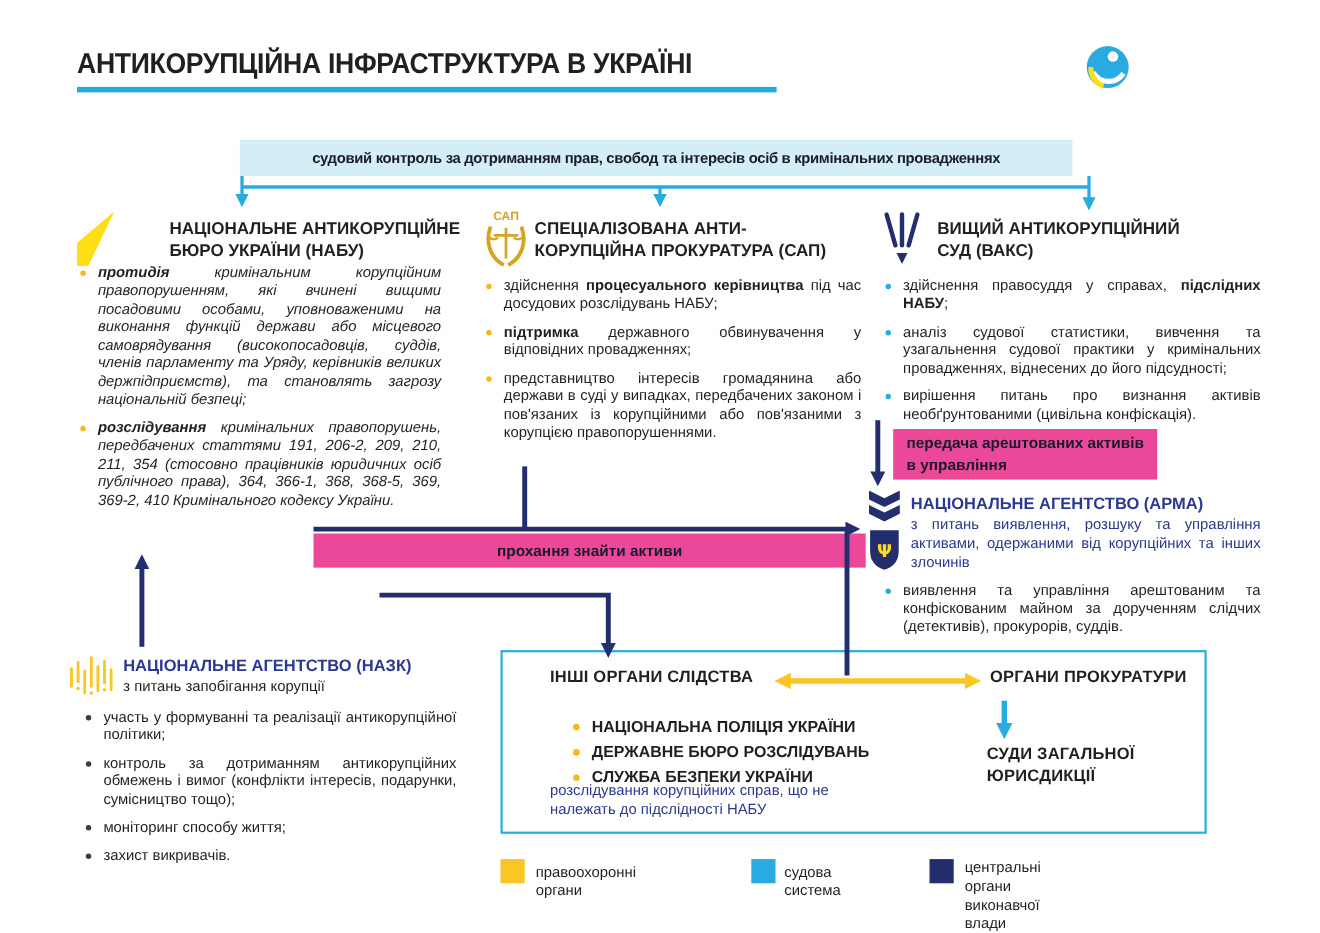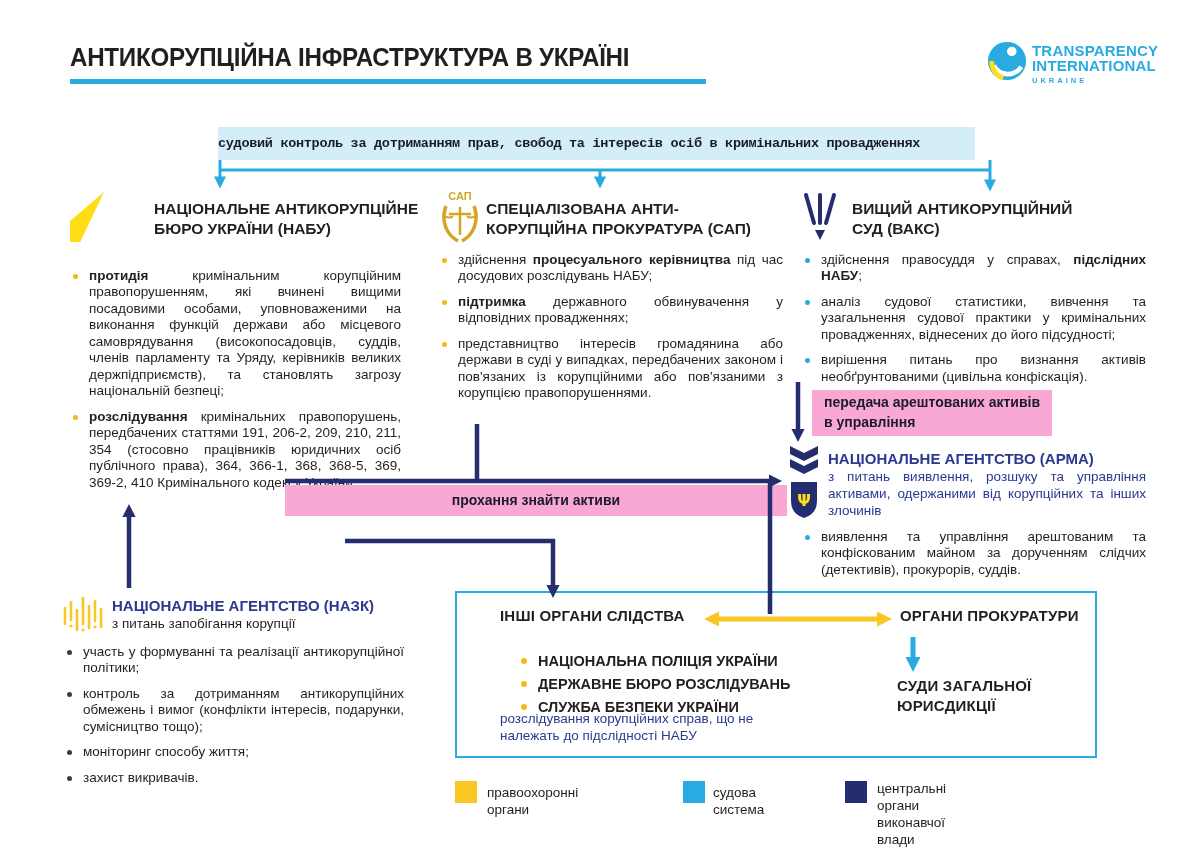--- a/index.html
+++ b/index.html
@@ -7,38 +7,38 @@
          font-family:"Liberation Sans",sans-serif;color:#231F20;}
   .abs{position:absolute;}
 
   
   .page-title{font-size:26px;font-weight:bold;letter-spacing:-0.3px;transform:scaleX(.93);transform-origin:left top;white-space:nowrap;color:#231F20;}
   .title-underline{background:#29ABE2;height:5px;}
   .ti-text{line-height:1.02;font-weight:bold;font-size:15px;color:#29ABE2;letter-spacing:.2px;}
   .ti-sub{font-size:7.5px;letter-spacing:3px;font-weight:bold;color:#29ABE2;margin-top:2px;}
 
   
-  .banner{background:#D4EEF9;text-align:left;font-weight:bold;font-size:13.5px;letter-spacing:-0.3px;
-          line-height:33px;color:#1A1A2E;font-family:Liberation Mono, monospace;}
+  .banner{background:#D4EEF9;text-align:center;font-weight:bold;font-size:13.5px;letter-spacing:-0.3px;
+          line-height:33px;color:#1A1A2E;}
 
   
   .col-title{font-weight:bold;font-size:15.5px;line-height:1.28;white-space:pre-line;color:#231F20;}
   .royal{color:#2B3990;}
 
   
   ul.bullets{list-style:none;margin:0;padding:0;font-size:13.5px;line-height:1.22;text-align:justify;}
   ul.bullets li{position:relative;padding-left:21px;margin-bottom:9px;}
   ul.bullets li::before{content:'';position:absolute;left:5px;top:6px;width:5px;height:5px;border-radius:50%;background:var(--dot,#F7B718);}
   .dots-yellow{--dot:#F7B718;}
   .dots-blue{--dot:#29ABE2;}
   .dots-dark{--dot:#3A3A4C;}
   ul.bullets b{font-weight:bold;}
 
   
-  .label-box{background:#f9a8d4;font-weight:bold;font-size:14px;color:#1A1A2E;white-space:pre-line;line-height:1.4;}
+  .label-box{background:#ec4899;font-weight:bold;font-size:14px;color:#1A1A2E;white-space:pre-line;line-height:1.4;}
 
   
   .inv-box{border:2.5px solid #29ABE2;background:#fff;}
   .box-title{font-weight:bold;font-size:15px;letter-spacing:.2px;white-space:pre-line;line-height:1.35;color:#231F20;}
   ul.box-items{list-style:none;margin:16px;padding:0;font-size:14.5px;font-weight:bold;}
   ul.box-items li{position:relative;padding-left:22px;margin-bottom:7px;}
   ul.box-items li::before{content:'';position:absolute;left:5px;top:5px;width:6px;height:6px;border-radius:50%;background:#F7B718;}
   .note{font-size:13.5px;line-height:1.25;color:#2B3990;}
 
   
@@ -57,32 +57,27 @@
   <div class="abs title-underline" style="left:70px;top:79px;width:636px;"></div>
 
   <div class="abs" style="left:986px;top:40px;">
     <svg width="42" height="42" viewBox="0 0 44 44">
       <circle cx="22" cy="22" r="20" fill="#29ABE2"></circle>
       <circle cx="27" cy="12" r="5" fill="#fff"></circle>
       <path d="M8,27 A17,17 0 0 0 37,28" stroke="#fff" stroke-width="5" fill="none"></path>
       <path d="M6,22 A18,18 0 0 0 18,40" stroke="#FFDE17" stroke-width="5" fill="none"></path>
     </svg>
   </div>
-  <div class="abs" style="left:1032px;top:43px;">
-    <div class="ti-text">TRANSPARENCY</div>
-    <div class="ti-text">INTERNATIONAL</div>
-    <div class="ti-sub">UKRAINE</div>
-  </div>
 
   <div class="abs banner" style="left:218px;top:127px;width:757px;height:33px;">судовий контроль за дотриманням прав, свобод та інтересів осіб в кримінальних провадженнях</div>
 
   <div class="abs" style="left:70px;top:192px;width:34px;height:50px;background:#FFDE17;clip-path:polygon(100% 0,0 58%,0 100%,30% 100%);"></div>
   <div class="abs col-title" style="left:110px;top:199px;margin-left:44px;">НАЦІОНАЛЬНЕ АНТИКОРУПЦІЙНЕ
 БЮРО УКРАЇНИ (НАБУ)</div>
-  <ul class="abs bullets dots-yellow" style="left:68px;top:268px;width:333px;">
+  <ul class="abs bullets dots-yellow" style="left:68px;top:240px;width:333px;font-style:italic;">
       <li><b>протидія</b><span> кримінальним корупційним правопорушенням, які вчинені вищими посадовими особами, уповноваженими на виконання функцій держави або місцевого самоврядування (високопосадовців, суддів, членів парламенту та Уряду, керівників великих держпідприємств), та становлять загрозу національній безпеці;</span></li>
       <li><b>розслідування</b><span> кримінальних правопорушень, передбачених статтями 191, 206-2, 209, 210, 211, 354 (стосовно працівників юридичних осіб публічного права), 364, 366-1, 368, 368-5, 369, 369-2, 410 Кримінального кодексу України.</span></li>
     </ul>
 
   <div class="abs" style="left:437px;top:189px;">
     <svg width="46" height="58" viewBox="0 0 46 58">
       <text x="23" y="11" text-anchor="middle" font-size="11" font-weight="bold" fill="#D4A422" font-family="Liberation Sans, sans-serif">САП</text>
       <path d="M9,17 C4,30 8,45 21,52" stroke="#D4A422" stroke-width="3.5" fill="none"></path>
       <path d="M37,17 C42,30 38,45 25,52" stroke="#D4A422" stroke-width="3.5" fill="none"></path>
       <line x1="23" y1="18" x2="23" y2="46" stroke="#D4A422" stroke-width="2.5"></line>
@@ -148,21 +143,21 @@
       </g>
       <g fill="#F9C623">
         <circle cx="9" cy="32" r="1.6"></circle>
         <circle cx="21" cy="36" r="1.6"></circle>
         <circle cx="33" cy="33" r="1.6"></circle>
       </g>
     </svg>
   </div>
   <div class="abs col-title royal" style="left:112px;top:596px;font-size:15px;">НАЦІОНАЛЬНЕ АГЕНТСТВО (НАЗК)</div>
   <div class="abs subtitle" style="left:112px;top:616px;">з питань запобігання корупції</div>
-  <ul class="abs bullets dots-dark" style="left:62px;top:644px;width:342px;">
+  <ul class="abs bullets dots-dark" style="left:73px;top:644px;width:342px;">
       <li><span>участь у формуванні та реалізації антикорупційної політики;</span></li>
       <li><span>контроль за дотриманням антикорупційних обмежень і вимог (конфлікти інтересів, подарунки, сумісництво тощо);</span></li>
       <li><span>моніторинг способу життя;</span></li>
       <li><span>захист викривачів.</span></li>
     </ul>
 
   <div class="abs inv-box" style="left:455px;top:591px;width:642px;height:167px;box-sizing:border-box;"></div>
   <div class="abs box-title" style="left:500px;top:606px;">ІНШІ ОРГАНИ СЛІДСТВА</div>
   <ul class="abs box-items" style="left:500px;top:637px;">
       <li><span>НАЦІОНАЛЬНА ПОЛІЦІЯ УКРАЇНИ</span></li>

